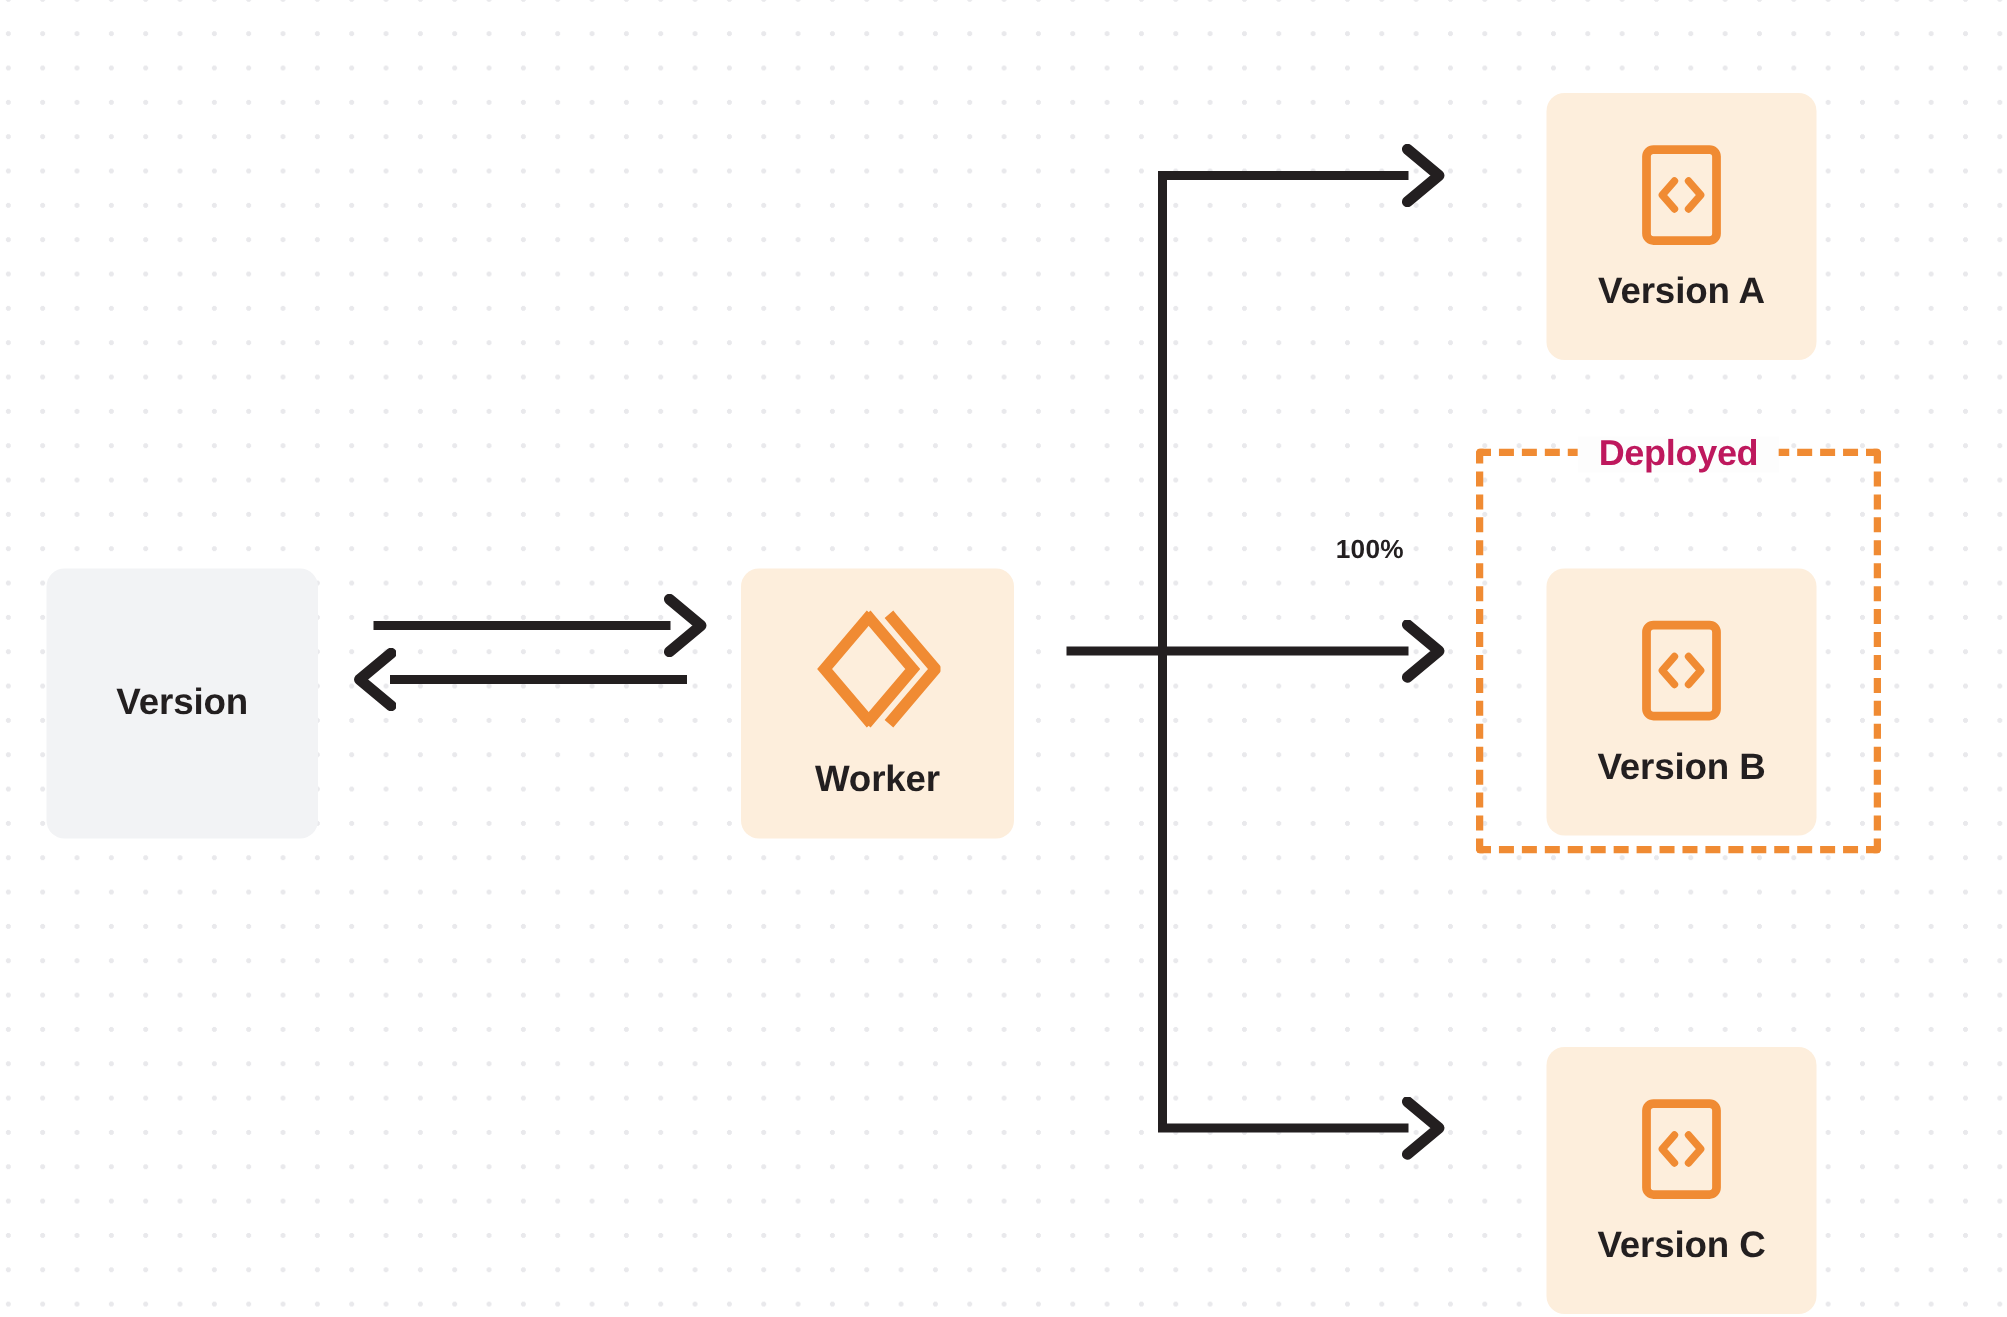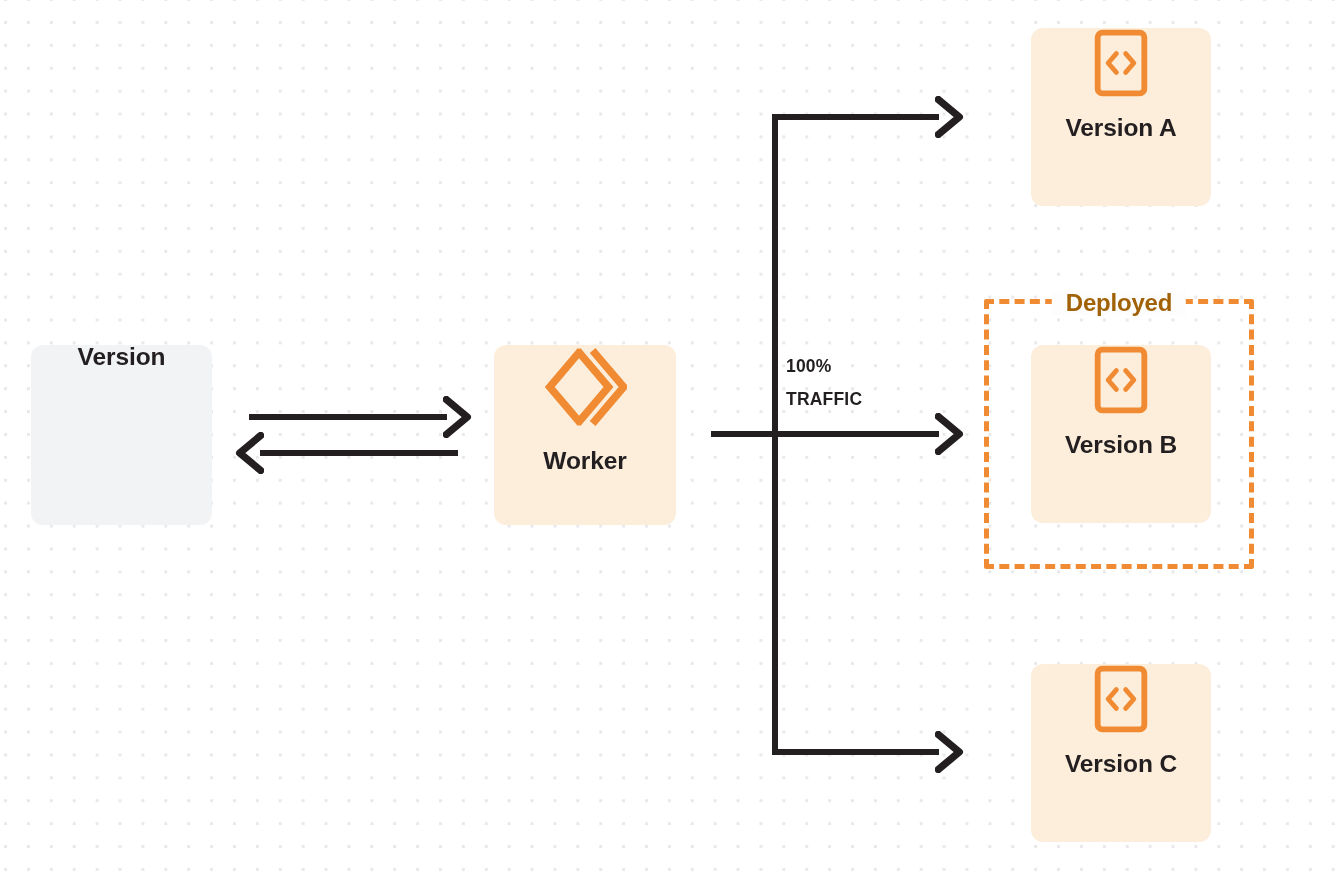--- a/index.html
+++ b/index.html
@@ -19,22 +19,23 @@
     font-family: "Liberation Sans", sans-serif;
   }
 
   
   .node {
     position: absolute;
     box-sizing: border-box;
     display: flex;
     flex-direction: column;
     align-items: center;
-    justify-content: flex-start;
+    justify-content: center;
     border-radius: 12px;
+    margin-top: 34px;
   }
   .node-label {
     font-size: 24.5px;
     font-weight: 700;
     color: #231f20;
     letter-spacing: -0.1px;
     line-height: 1;
   }
 
   .client-node {
@@ -84,21 +85,21 @@
     border-radius: 3px;
     box-sizing: border-box;
   }
   .deployed-label {
     position: absolute;
     left: 50%;
     top: -1px;
     transform: translate(-50%, -50%);
     background: #fdfdfd;
     padding: 0 14px;
-    color: #a16207;
+    color: #be185d;
     font-size: 24px;
     font-weight: 700;
     letter-spacing: -0.2px;
     line-height: 1;
     white-space: nowrap;
   }
 
   
   .svg-layer {
     position: absolute;
@@ -107,21 +108,21 @@
     width: 1338px;
     height: 878px;
     pointer-events: none;
   }
 
   .traffic-label {
     position: absolute;
     left: 786px;
     top: 350px;
     width: 150px;
-    text-align: left;
+    text-align: right;
     font-size: 17.5px;
     font-weight: 700;
     color: #231f20;
     line-height: 1.9;
     letter-spacing: 0.2px;
   }
   .traffic-label div { white-space: nowrap; }
 </style>
 </head>
 <body>
@@ -155,21 +156,20 @@
       <line x1="772" y1="117" x2="939" y2="117" stroke="#231f20" stroke-width="6" marker-end="url(#arrowR)"></line>
     </g>
 
     <g>
       <line x1="772" y1="752" x2="939" y2="752" stroke="#231f20" stroke-width="6" marker-end="url(#arrowR)"></line>
     </g>
   </svg>
 
   <div class="traffic-label">
     <div>100%</div>
-    <div>TRAFFIC</div>
   </div>
 
   <div class="node client-node">
     <span class="node-label">Version</span>
   </div>
 
   <div class="node worker-node">
     <span class="worker-logo">
       <svg viewBox="0 0 100 100" width="84" height="84" aria-hidden="true">
 

